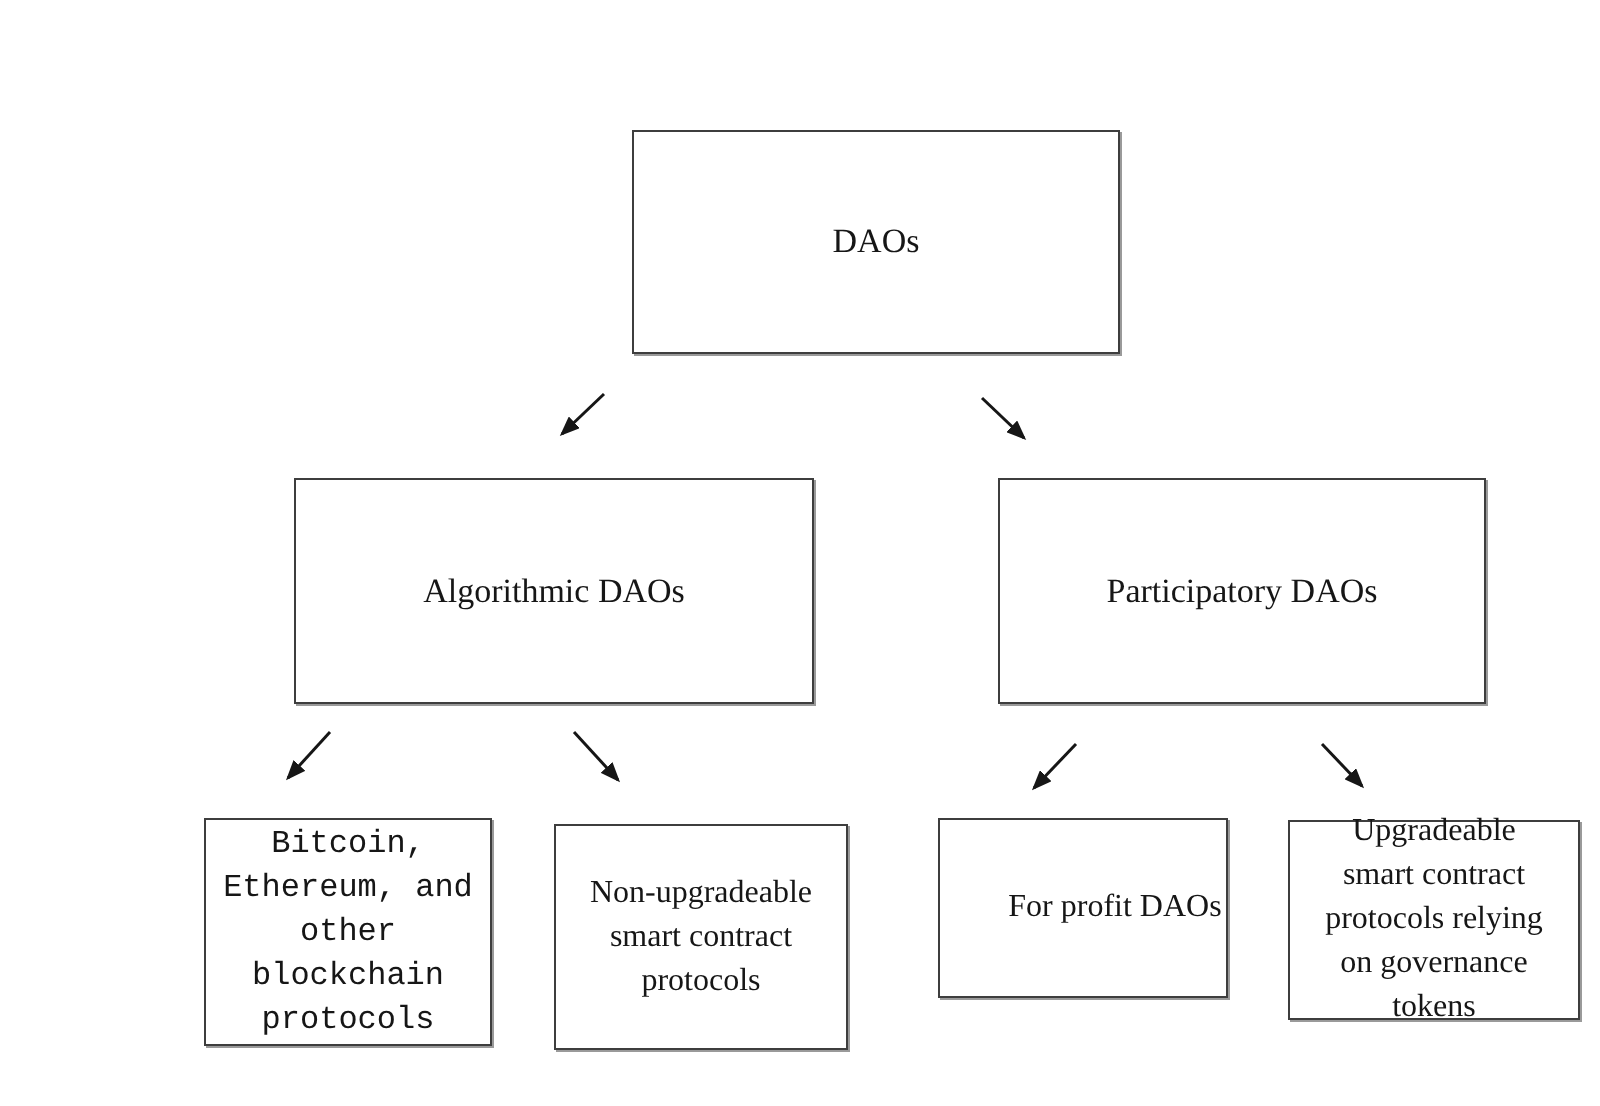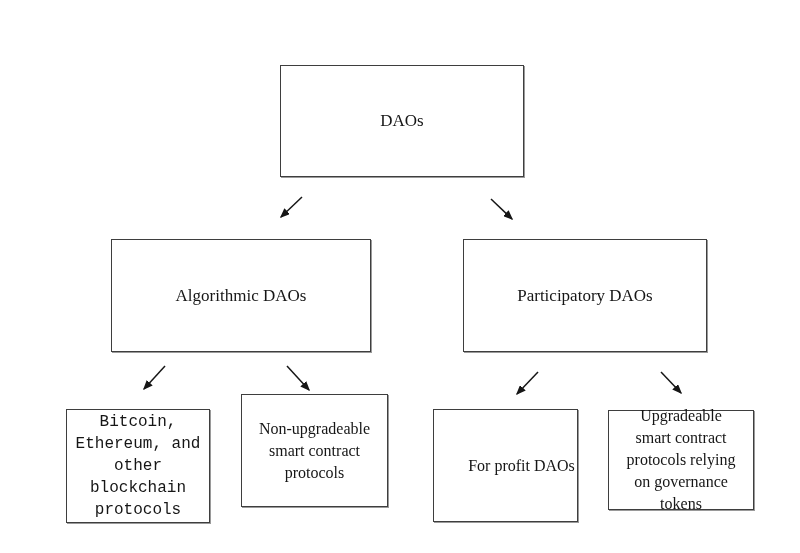--- a/index.html
+++ b/index.html
@@ -27,39 +27,40 @@
     box-sizing: border-box;
     border: 1.5px solid #3e3e3e;
     box-shadow: 1px 1px 0 #9a9a9a;
     background: #ffffff;
     display: flex;
     align-items: center;
     justify-content: center;
     text-align: center;
     color: #161616;
     white-space: pre-line;
+    margin-left: 36px;
   }
   .node span {
     display: block;
     white-space: pre-line;
   }
   .lvl1, .lvl2 {
     font-size: 17px;
     line-height: 22px;
   }
   .lvl3 {
     font-size: 16px;
     line-height: 22px;
   }
   .node-root          { left: 280px; top:  65px; width: 244px; height: 112px; }
   .node-algorithmic   { left: 111px; top: 239px; width: 260px; height: 113px; }
   .node-participatory { left: 463px; top: 239px; width: 244px; height: 113px; text-align: right; }
   .node-blockchain    { left:  66px; top: 409px; width: 144px; height: 114px; font-family: Liberation Mono, monospace; }
-  .node-nonupgrade    { left: 241px; top: 394px; width: 147px; height: 113px; }
-  .node-forprofit     { left: 433px; top: 409px; width: 145px; height: 113px; padding-left: 32px; }
+  .node-nonupgrade    { left: 241px; top: 412px; width: 147px; height: 113px; }
+  .node-forprofit     { left: 433px; top: 409px; width: 145px; height: 90px; padding-left: 32px; }
   .node-upgrade       { left: 608px; top: 410px; width: 146px; height: 100px; text-align: center; }
 </style>
 </head>
 <body>
 
 <div class="canvas">
 
   <svg class="arrows" viewBox="0 0 800 553" xmlns="http://www.w3.org/2000/svg">
     <defs>
       <marker id="ah" markerWidth="10" markerHeight="8" refX="8.5" refY="4" orient="auto" markerUnits="userSpaceOnUse">

